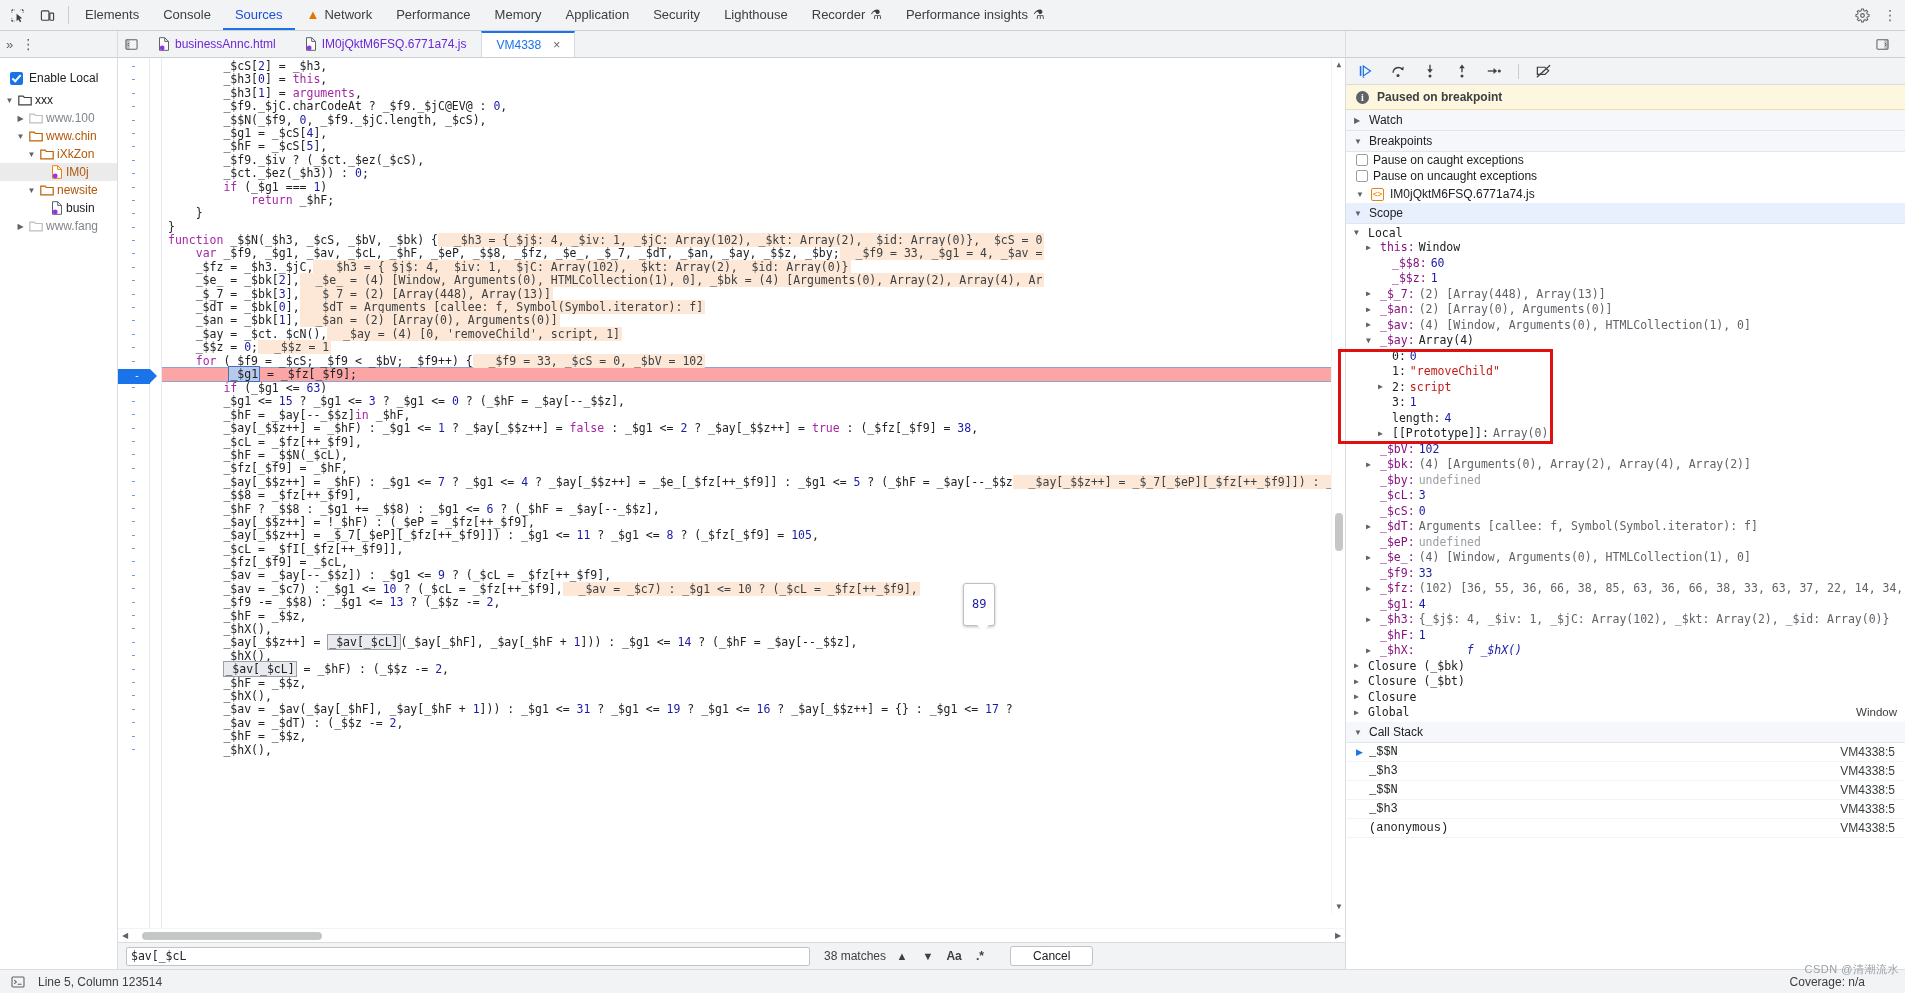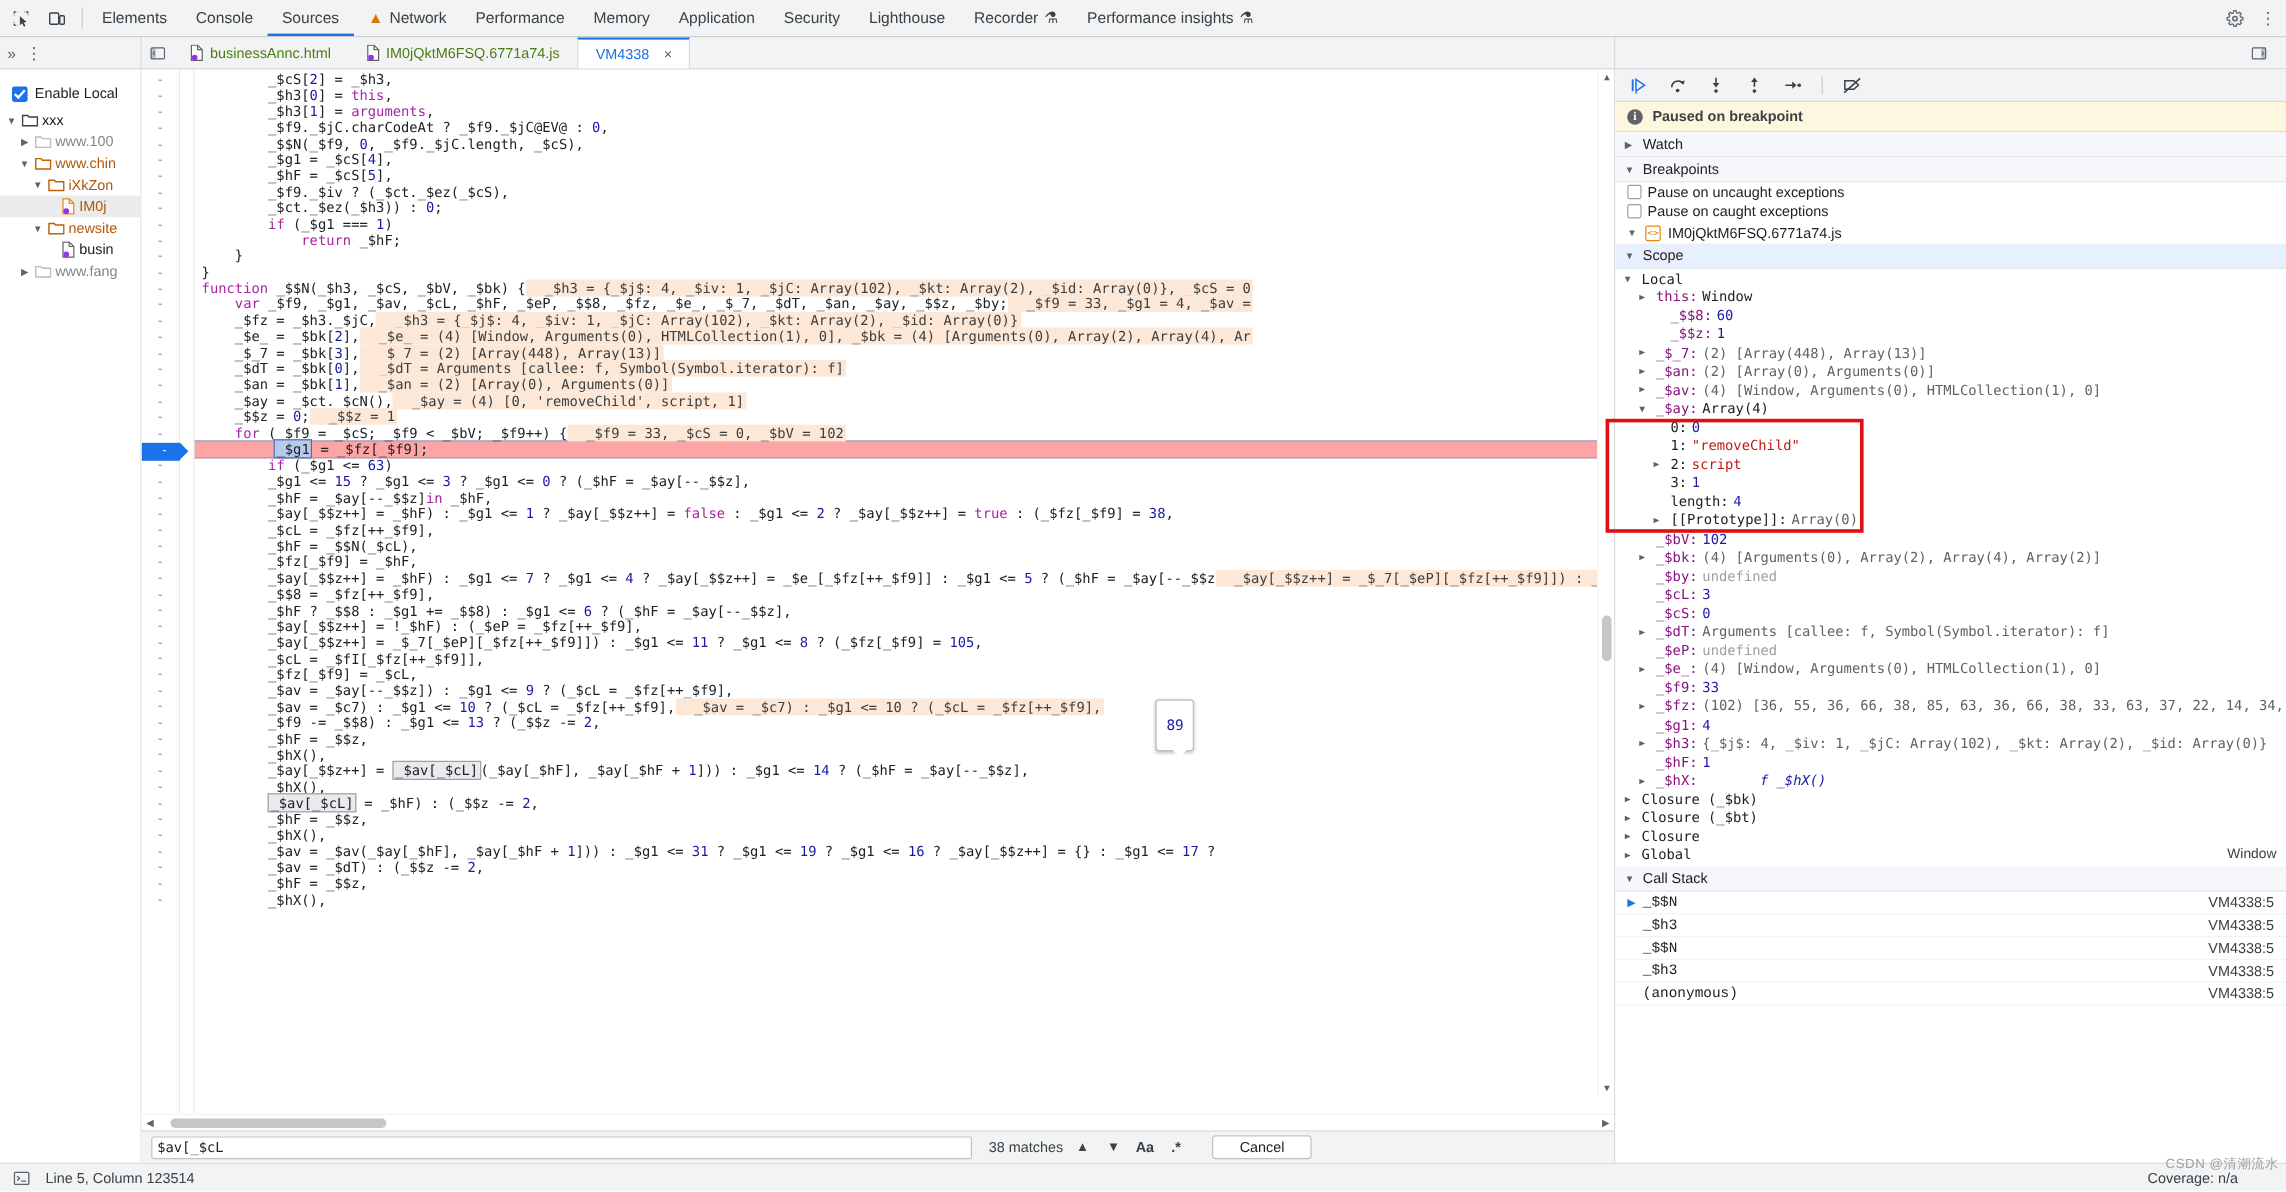--- a/index.html
+++ b/index.html
@@ -24,40 +24,40 @@
   }
   .tb-icons { display: flex; align-items: center; padding: 0 6px; gap: 8px; }
   .tb-icon { width: 22px; height: 22px; display: flex; align-items: center; justify-content: center; cursor: pointer; }
   .tb-sep { width: 1px; background: #c8ccd0; margin: 6px 4px; }
   .tabs { display: flex; align-items: stretch; }
   .tab {
     padding: 0 12px; display: flex; align-items: center;
     font-size: 13px; color: #3c4043; cursor: pointer; white-space: nowrap;
     border-bottom: 2px solid transparent;
   }
-  .tab.active { color: #404040; border-bottom: 2px solid #1a73e8; }
+  .tab.active { color: #1d4ed8; border-bottom: 2px solid #1a73e8; }
   .tab .warn { color: #e37400; margin-right: 5px; font-size: 13px; }
   .tab .flask { margin-left: 5px; font-size: 13px; }
   .tb-right { margin-left: auto; display: flex; align-items: center; padding-right: 8px; gap: 10px; }
 
   
   .panel-bar {
     height: 27px; min-height: 27px;
     background: #f1f3f4;
     border-bottom: 1px solid #cdd0d3;
     display: flex; align-items: stretch;
   }
   .pb-left { width: 118px; display: flex; align-items: center; padding-left: 6px; gap: 8px; border-right: 1px solid #dadce0;}
   .chev { font-size: 13px; color: #5f6368; cursor: pointer; }
   .dots { font-size: 14px; color: #5f6368; cursor: pointer; letter-spacing: 0; }
   .pb-files { display: flex; align-items: stretch; flex: 1; }
   .nav-toggle { width: 26px; display: flex; align-items: center; justify-content: center; cursor:pointer; }
   .file-tab {
     display: flex; align-items: center; gap: 5px; padding: 0 14px;
-    font-size: 12px; color: #4d7c0f; cursor: pointer; white-space: nowrap;
+    font-size: 12px; color: #6d28d9; cursor: pointer; white-space: nowrap;
     border-right: 1px solid transparent;
   }
   .file-tab.active {
     background: #fff; color: #1a73e8;
     border-top: 2px solid #1a73e8;
     border-left: 1px solid #dadce0; border-right: 1px solid #dadce0;
   }
   .file-tab .fdot { position: relative; display: inline-block; width: 12px; height: 14px; }
   .close-x { margin-left: 7px; font-size: 12px; color: #5f6368; }
   .pb-right { width: 560px; display: flex; align-items: center; justify-content: flex-end; padding-right: 10px; border-left: 1px solid #dadce0;}
@@ -637,25 +637,25 @@
           <span class="tri">▶</span>
           <span>Watch</span>
         </div>
 
         <div class="sec-header plain">
           <span class="tri">▼</span>
           <span>Breakpoints</span>
         </div>
         <div class="row">
           <span class="cb-sm unchecked"></span>
-          <span>Pause on uncaught exceptions</span>
+          <span>Pause on caught exceptions</span>
         </div>
         <div class="row">
           <span class="cb-sm unchecked"></span>
-          <span>Pause on caught exceptions</span>
+          <span>Pause on uncaught exceptions</span>
         </div>
         <div class="bp-file">
           <span class="tri">▼</span>
           <span class="bp-badge">&lt;&gt;</span>
           <span>IM0jQktM6FSQ.6771a74.js</span>
         </div>
 
         <div class="sec-header scope-hdr">
           <span class="tri">▼</span>
           <span>Scope</span>

